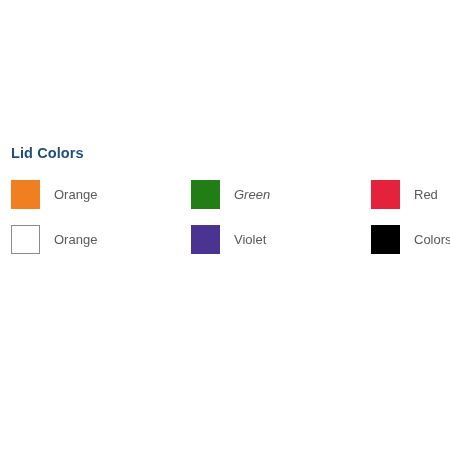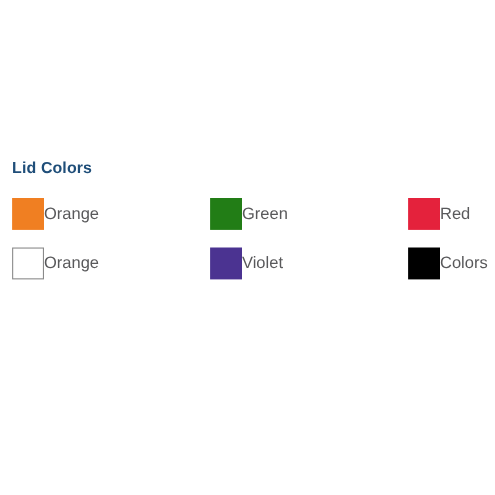--- a/index.html
+++ b/index.html
@@ -55,21 +55,22 @@
     flex: 0 0 29px;
     box-sizing: border-box;
     background: #ffffff;
   }
 
   .swatch-chip.bordered {
     border: 1px solid #8a8a8a;
   }
 
   .swatch-label {
-    font-size: 15px;
+    margin-left: 14px;
+    font-size: 13px;
     color: #59595B;
     line-height: 29px;
     white-space: nowrap;
   }
 
   .swatch-item.empty .swatch-chip,
   .swatch-item.empty .swatch-label {
     visibility: hidden;
   }
 </style>
@@ -80,21 +81,21 @@
 
   <div id="legend-title" style="color: rgb(31, 78, 121);">Lid Colors</div>
 
   <div id="swatch-grid">
       <div class="swatch-item">
         <span class="swatch-chip" style="background: rgb(240, 127, 34);"></span>
         <span class="swatch-label" style="color: rgb(89, 89, 91);">Orange</span>
       </div>
       <div class="swatch-item">
         <span class="swatch-chip" style="background: rgb(34, 125, 22);"></span>
-        <span class="swatch-label" style="color: rgb(89, 89, 91);">Green</span>
+        <span class="swatch-label" style="color: rgb(89, 89, 91); font-style: italic;">Green</span>
       </div>
       <div class="swatch-item">
         <span class="swatch-chip" style="background: rgb(228, 34, 60);"></span>
         <span class="swatch-label" style="color: rgb(89, 89, 91);">Red</span>
       </div>
       <div class="swatch-item">
         <span class="swatch-chip bordered" style="background: rgb(255, 255, 255);"></span>
         <span class="swatch-label" style="color: rgb(89, 89, 91);">Orange</span>
       </div>
       <div class="swatch-item">

